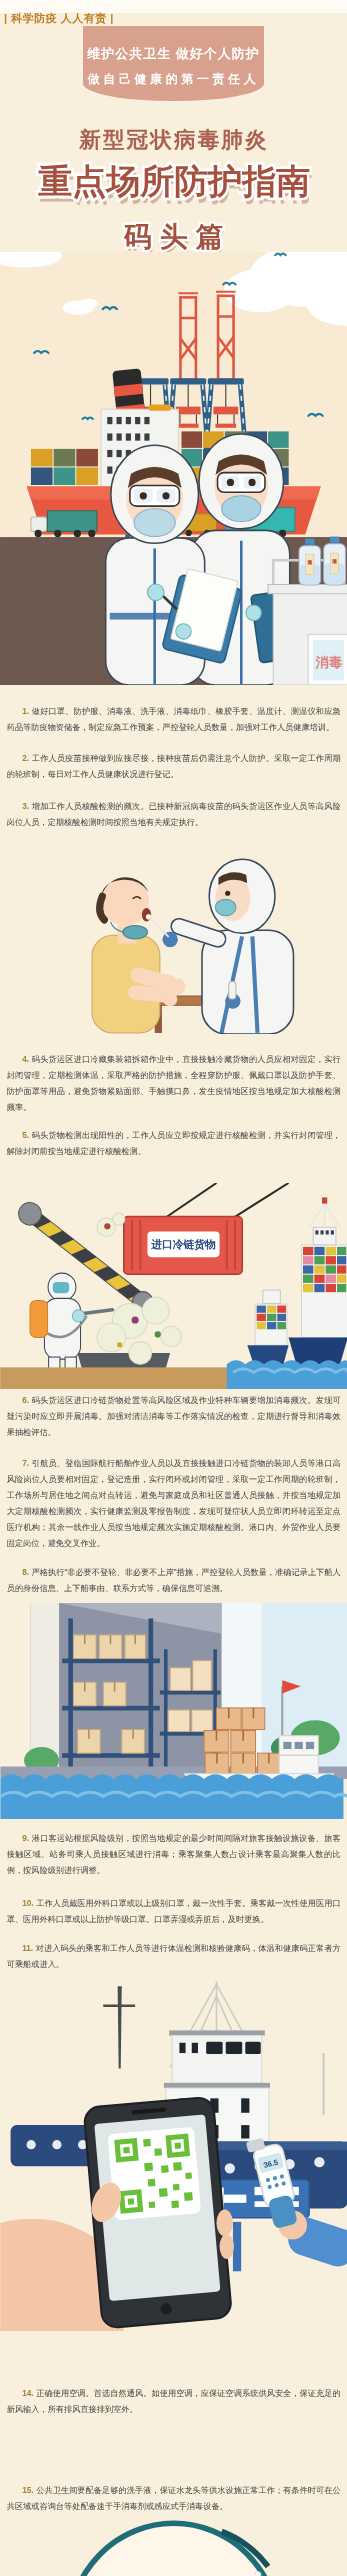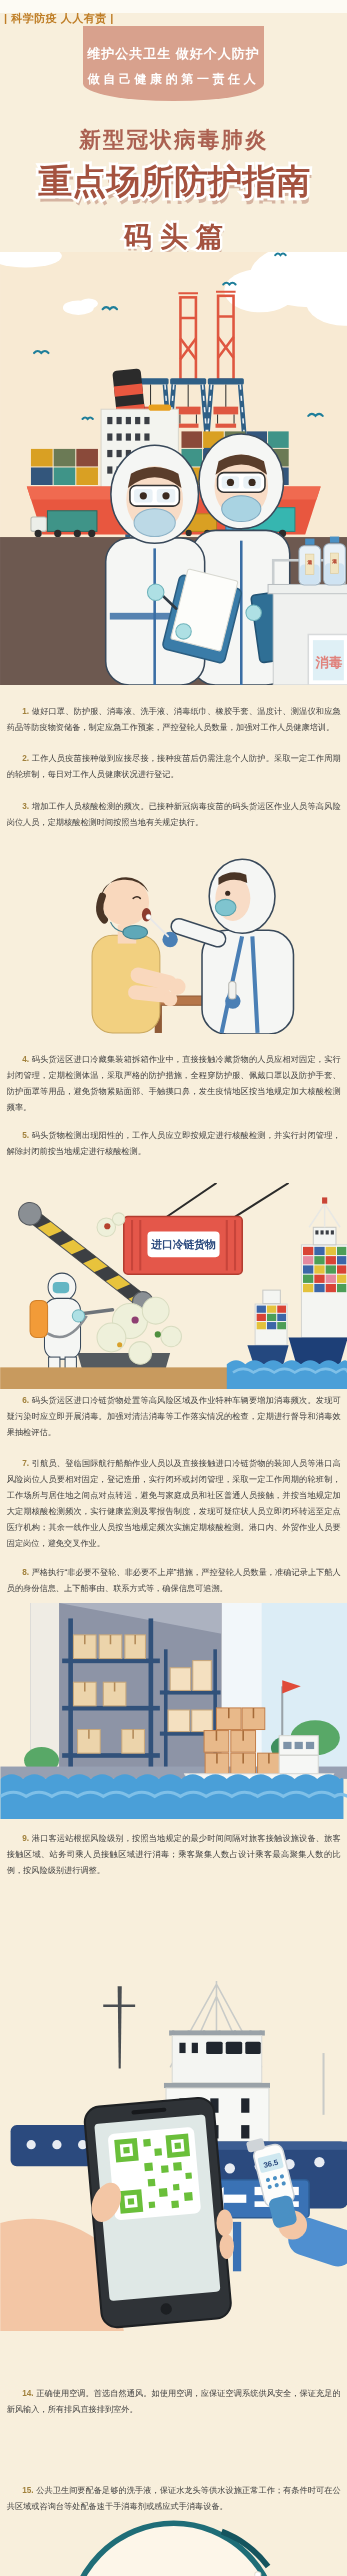--- a/index.html
+++ b/index.html
@@ -628,17 +628,19 @@
 
   <p class="item" style="top:704px"><b class="num">1.</b><span>做好口罩、防护服、消毒液、洗手液、消毒纸巾、橡胶手套、温度计、测温仪和应急药品等防疫物资储备，制定应急工作预案，严控登轮人员数量，加强对工作人员健康培训。</span></p>
   <p class="item" style="top:751px"><b class="num">2.</b><span>工作人员疫苗接种做到应接尽接，接种疫苗后仍需注意个人防护。采取一定工作周期的轮班制，每日对工作人员健康状况进行登记。</span></p>
   <p class="item" style="top:799px"><b class="num">3.</b><span>增加工作人员核酸检测的频次。已接种新冠病毒疫苗的码头货运区作业人员等高风险岗位人员，定期核酸检测时间按照当地有关规定执行。</span></p>
   <p class="item" style="top:1052px"><b class="num">4.</b><span>码头货运区进口冷藏集装箱拆箱作业中，直接接触冷藏货物的人员应相对固定，实行封闭管理，定期检测体温，采取严格的防护措施，全程穿防护服、佩戴口罩以及防护手套、防护面罩等用品，避免货物紧贴面部、手触摸口鼻，发生疫情地区按当地规定加大核酸检测频率。</span></p>
   <p class="item" style="top:1128px"><b class="num">5.</b><span>码头货物检测出现阳性的，工作人员应立即按规定进行核酸检测，并实行封闭管理，解除封闭前按当地规定进行核酸检测。</span></p>
   <p class="item" style="top:1393px"><b class="num">6.</b><span>码头货运区进口冷链货物处置等高风险区域及作业特种车辆要增加消毒频次。发现可疑污染时应立即开展消毒。加强对清洁消毒等工作落实情况的检查，定期进行督导和消毒效果抽检评估。</span></p>
   <p class="item" style="top:1456px"><b class="num">7.</b><span>引航员、登临国际航行船舶作业人员以及直接接触进口冷链货物的装卸人员等港口高风险岗位人员要相对固定，登记造册，实行闭环或封闭管理，采取一定工作周期的轮班制，工作场所与居住地之间点对点转运，避免与家庭成员和社区普通人员接触，并按当地规定加大定期核酸检测频次，实行健康监测及零报告制度，发现可疑症状人员立即闭环转运至定点医疗机构；其余一线作业人员按当地规定频次实施定期核酸检测。港口内、外贸作业人员要固定岗位，避免交叉作业。</span></p>
   <p class="item" style="top:1565px"><b class="num">8.</b><span>严格执行“非必要不登轮、非必要不上岸”措施，严控登轮人员数量，准确记录上下船人员的身份信息、上下船事由、联系方式等，确保信息可追溯。</span></p>
   <p class="item" style="top:1831px"><b class="num">9.</b><span>港口客运站根据风险级别，按照当地规定的最少时间间隔对旅客接触设施设备、旅客接触区域、站务司乘人员接触区域进行消毒；乘客聚集人数占设计乘客最高聚集人数的比例，按风险级别进行调整。</span></p>
+  <p class="item" style="top:1896px"><b class="num">10.</b><span>工作人员戴医用外科口罩或以上级别口罩，戴一次性手套。乘客戴一次性使用医用口罩、医用外科口罩或以上防护等级口罩。口罩弄湿或弄脏后，及时更换。</span></p>
+  <p class="item" style="top:1941px"><b class="num">11.</b><span>对进入码头的乘客和工作人员等进行体温检测和核验健康码，体温和健康码正常者方可乘船或进入。</span></p>
   <p class="item" style="top:2386px"><b class="num">14.</b><span>正确使用空调。首选自然通风。如使用空调，应保证空调系统供风安全，保证充足的新风输入，所有排风直接排到室外。</span></p>
   <p class="item" style="top:2483px"><b class="num">15.</b><span>公共卫生间要配备足够的洗手液，保证水龙头等供水设施正常工作；有条件时可在公共区域或咨询台等处配备速干手消毒剂或感应式手消毒设备。</span></p>
 
 </div>
 
 
 </body></html>

